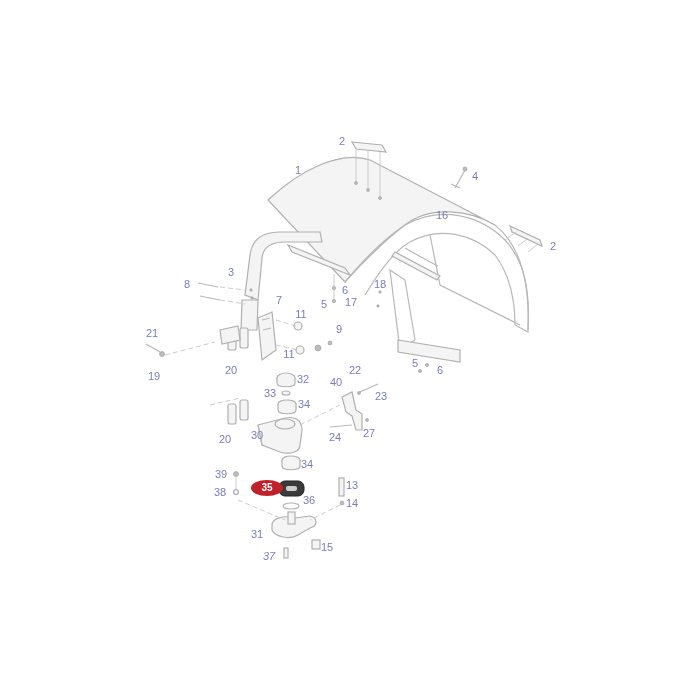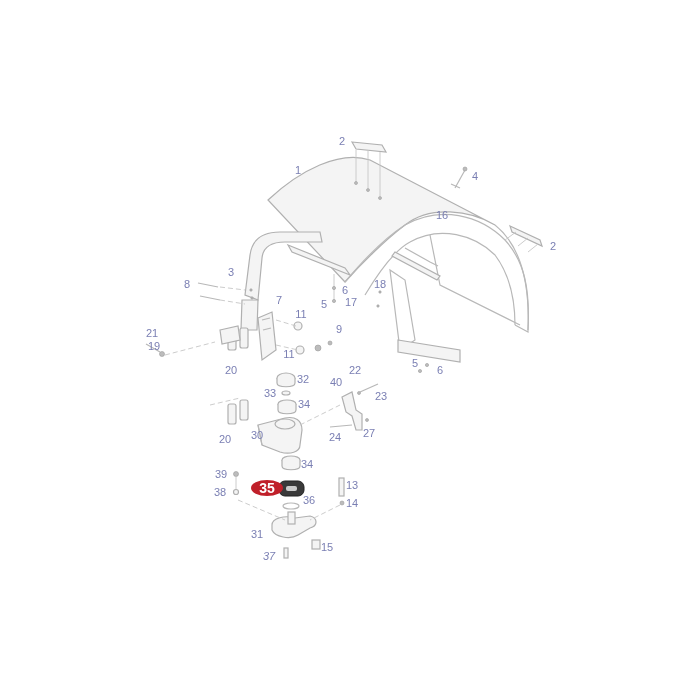--- a/index.html
+++ b/index.html
@@ -1,19 +1,19 @@
 <!DOCTYPE html>
 <html><head>
 <meta charset="utf-8">
 <style>
   html, body { margin: 0; padding: 0; background: #ffffff; }
   body { width: 700px; height: 700px; position: relative; overflow: hidden; font-family: "Liberation Sans", sans-serif; }
   #diagram { position: absolute; left: 0; top: 0; width: 700px; height: 700px; }
   .callout { position: absolute; font-size: 11px; color: #7a7fb3; line-height: 1; white-space: nowrap; transform: translate(-50%, -50%); cursor: pointer; }
-  .callout.highlight { color: #ffffff; background: #c0202a; border-radius: 50%; width: 32px; height: 16px; display: flex; align-items: center; justify-content: center; font-size: 14px; font-weight: bold; }
+  .callout.highlight { color: #ffffff; background: #c0202a; border-radius: 50%; width: 32px; height: 16px; display: flex; align-items: center; justify-content: center; font-size: 10px; font-weight: bold; }
   svg .p { fill: none; stroke: #b8b8b8; stroke-width: 1.2; }
   svg .pf { fill: #f4f4f4; stroke: #b0b0b0; stroke-width: 1.2; }
   svg .ds { fill: none; stroke: #c6c6c6; stroke-width: 0.9; stroke-dasharray: 5 3; }
   svg .ln { fill: none; stroke: #c6c6c6; stroke-width: 0.9; }
   svg .bolt { fill: #bcbcbc; stroke: #9a9a9a; stroke-width: 0.6; }
 </style>
 </head>
 <body>
 
 <svg id="diagram" viewBox="0 0 700 700" xmlns="http://www.w3.org/2000/svg">
@@ -181,21 +181,21 @@
     <span class="callout" style="left: 187px; top: 284px;">8</span>
     <span class="callout" style="left: 339px; top: 329px;">9</span>
     <span class="callout" style="left: 301px; top: 314px;">11</span>
     <span class="callout" style="left: 289px; top: 354px;">11</span>
     <span class="callout" style="left: 352px; top: 485px;">13</span>
     <span class="callout" style="left: 352px; top: 503px;">14</span>
     <span class="callout" style="left: 327px; top: 547px;">15</span>
     <span class="callout" style="left: 442px; top: 175px; margin-top: 40px;">16</span>
     <span class="callout" style="left: 351px; top: 302px;">17</span>
     <span class="callout" style="left: 380px; top: 284px;">18</span>
-    <span class="callout" style="left: 154px; top: 346px;">19</span>
+    <span class="callout" style="left: 154px; top: 376px;">19</span>
     <span class="callout" style="left: 231px; top: 370px;">20</span>
     <span class="callout" style="left: 225px; top: 439px;">20</span>
     <span class="callout" style="left: 152px; top: 333px;">21</span>
     <span class="callout" style="left: 355px; top: 370px;">22</span>
     <span class="callout" style="left: 381px; top: 396px;">23</span>
     <span class="callout" style="left: 335px; top: 437px;">24</span>
     <span class="callout" style="left: 336px; top: 382px;">40</span>
     <span class="callout" style="left: 369px; top: 433px;">27</span>
     <span class="callout" style="left: 257px; top: 435px;">30</span>
     <span class="callout" style="left: 257px; top: 534px;">31</span>

